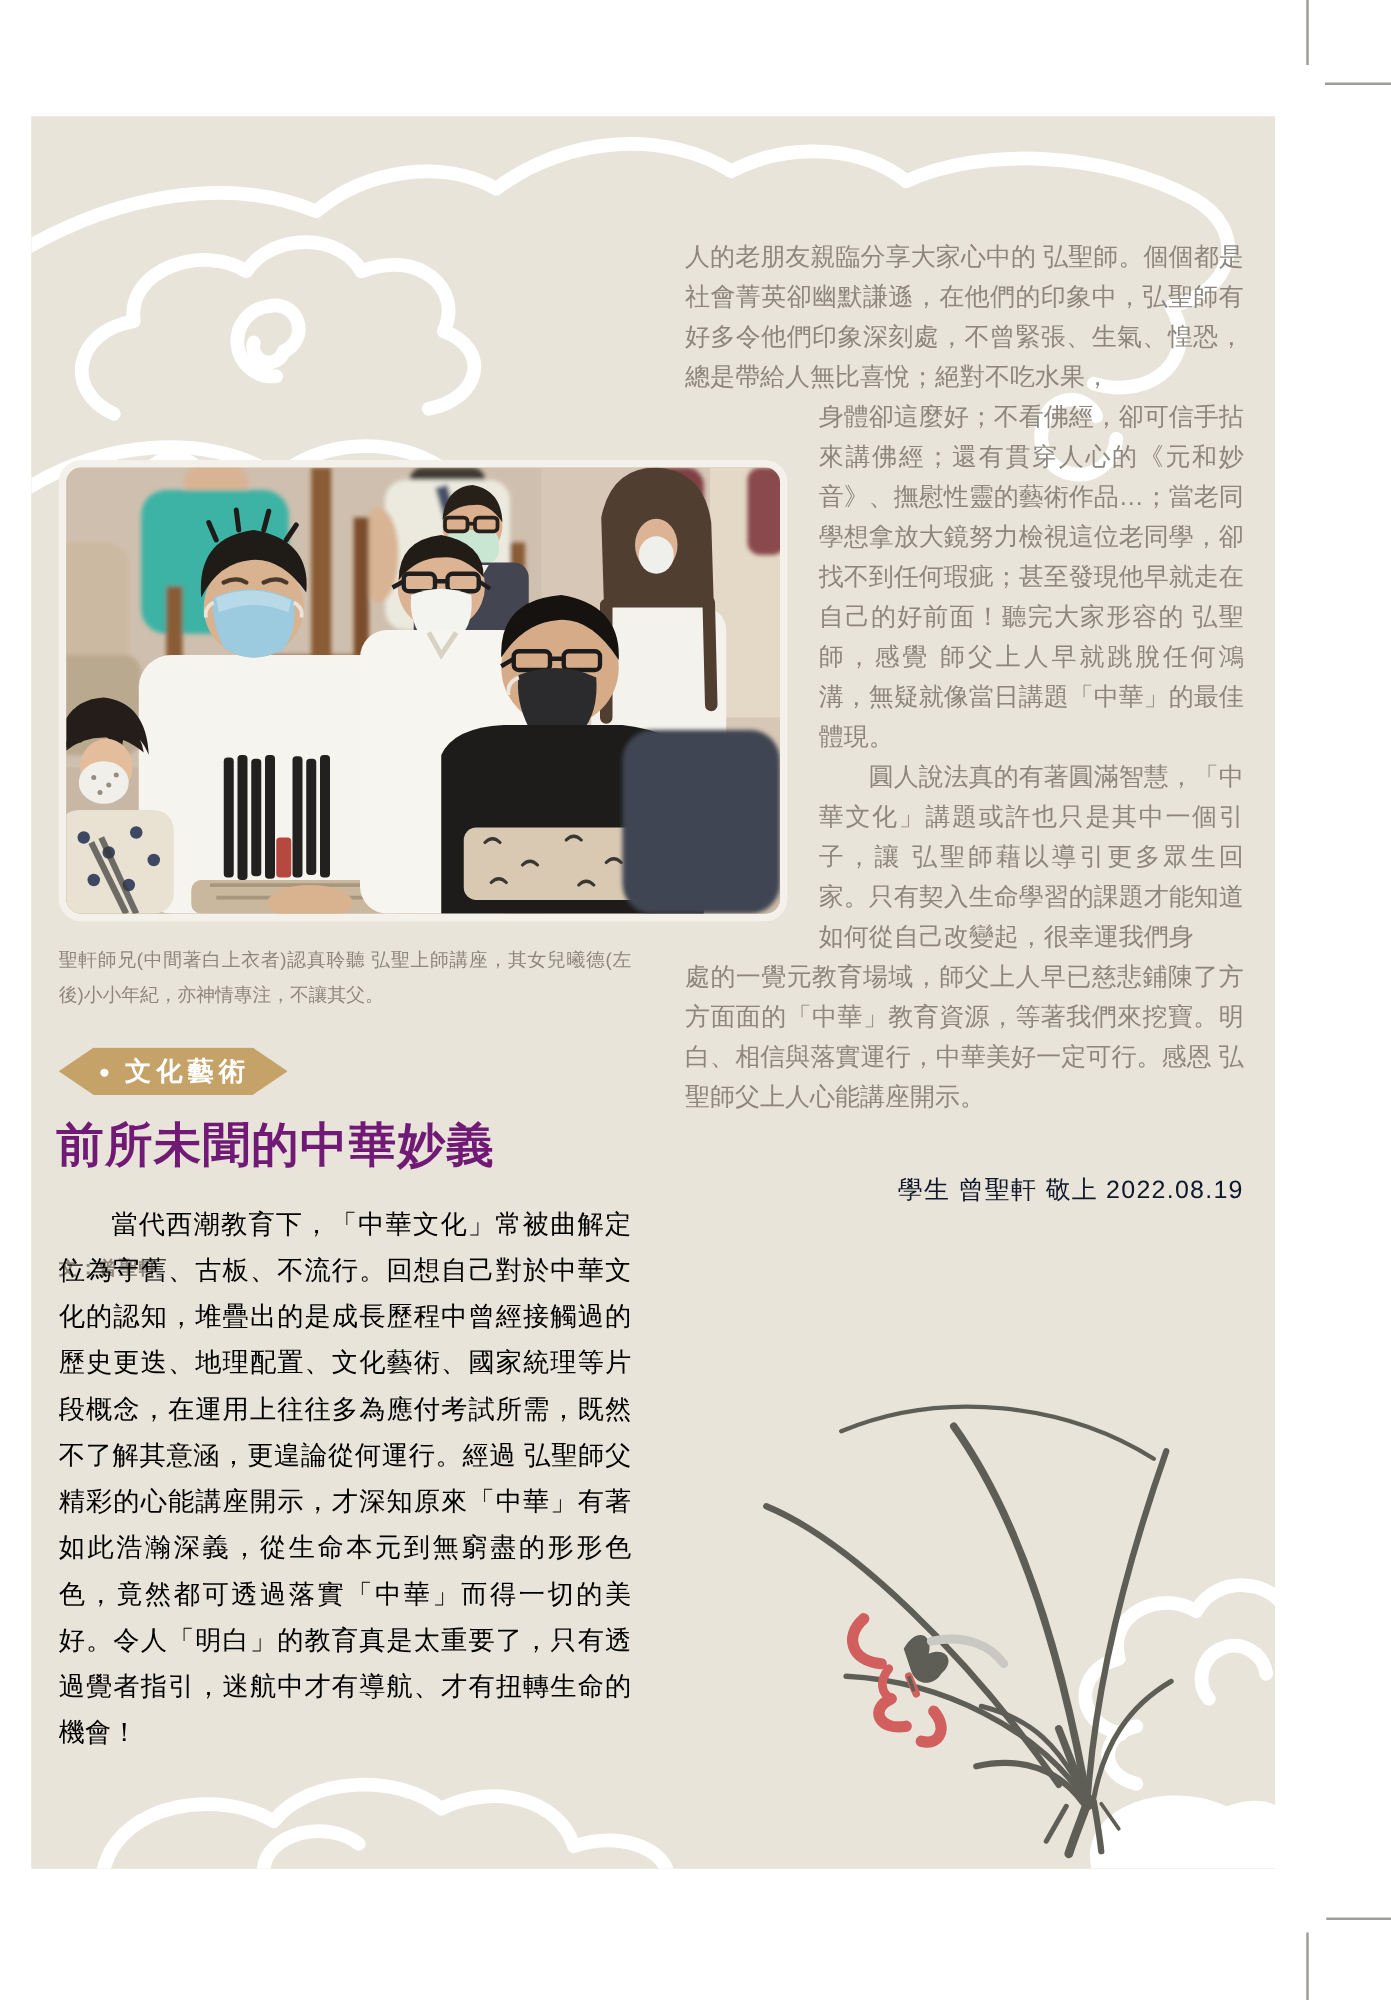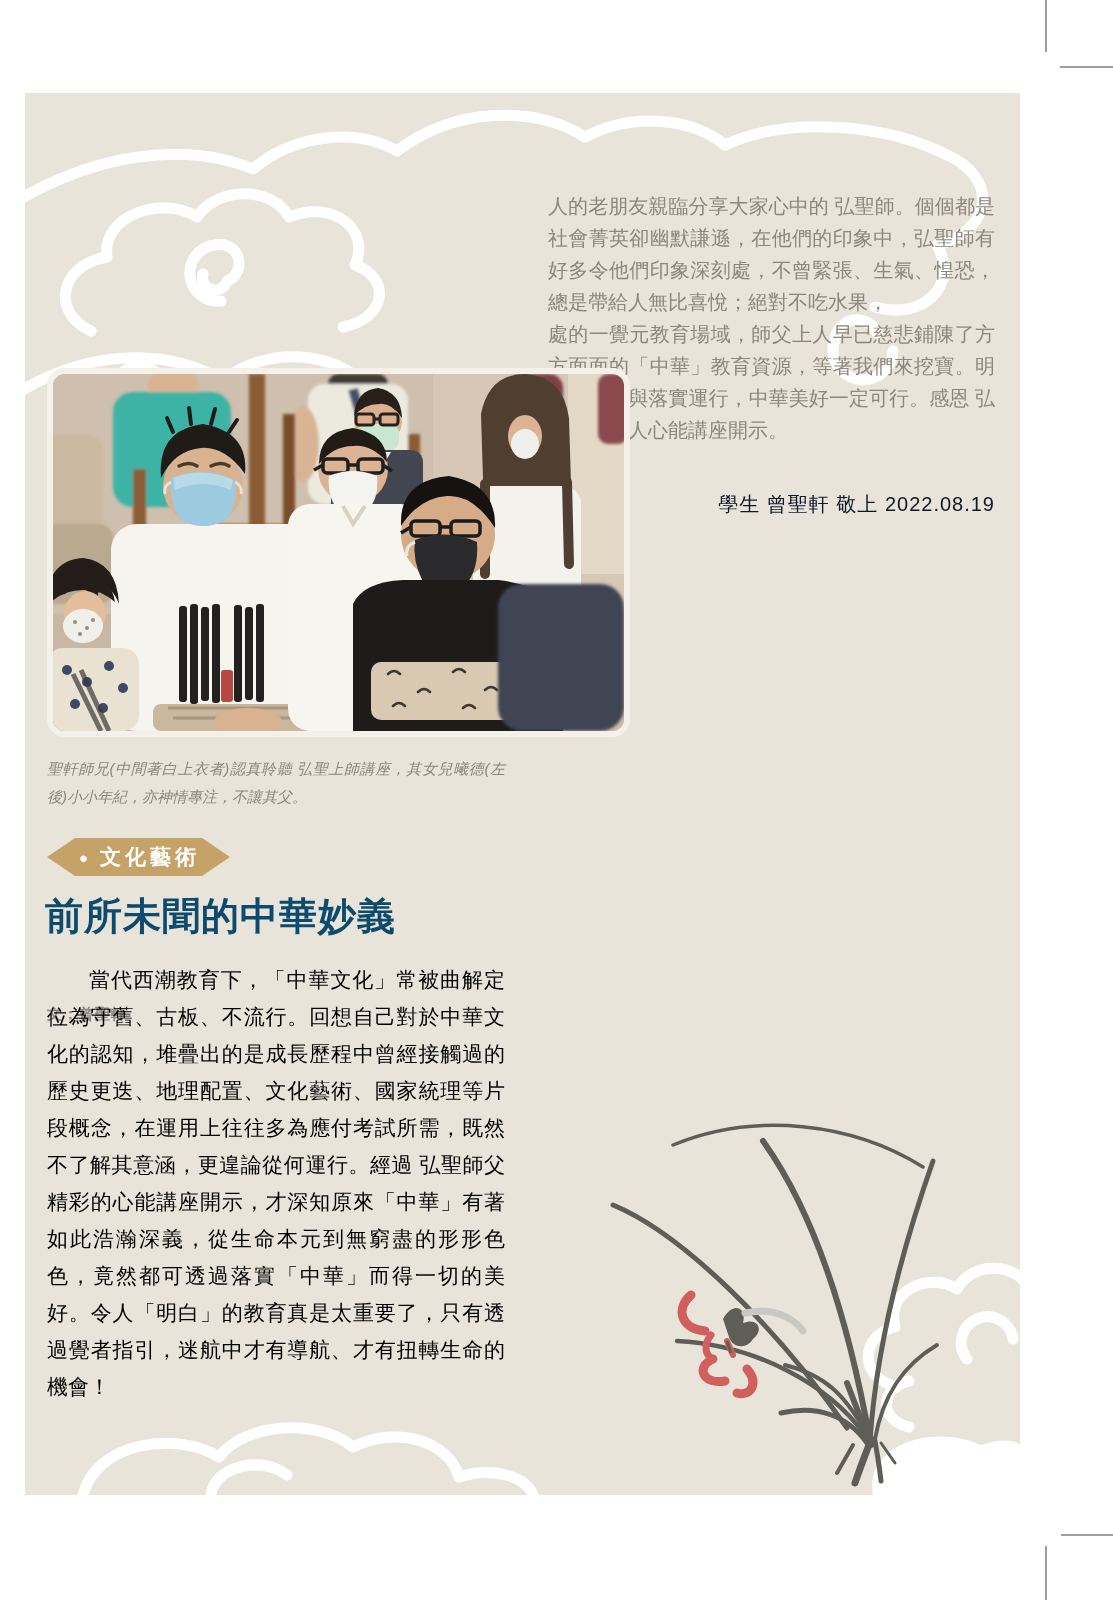--- a/index.html
+++ b/index.html
@@ -12,28 +12,28 @@
   p{margin:0;}
   .right-col{position:absolute;left:523px;top:97px;width:447px;color:#8c867c;font-size:20px;
              line-height:32px;text-align:justify;}
   .wrap-indent{margin-left:107px;}
   .indent{text-indent:2em;}
   .signature{text-align:right;margin-top:42px;font-size:20px;letter-spacing:1px;color:#0f172a;}
   .photo{position:absolute;left:22px;top:275px;width:571px;height:357px;margin:0;
          border:6px solid #f3f1ea;border-radius:18px;overflow:hidden;background:#cfbfae;}
   .photo svg{display:block;}
   .caption{position:absolute;left:22px;top:662px;width:458px;font-size:15px;line-height:28px;
-           color:#8c867c;text-align:justify;font-style:italic;}
+           color:#8c867c;text-align:justify;}
   .badge{position:absolute;left:22px;top:745px;height:38px;display:flex;align-items:center;gap:12px;
          padding:0 30px 0 32px;background:#c5a267;color:#ffffff;font-weight:bold;font-size:21px;
          letter-spacing:4px;
          clip-path:polygon(0 50%,28px 0,calc(100% - 28px) 0,100% 50%,calc(100% - 28px) 100%,28px 100%);}
   .badge .dot{font-size:15px;letter-spacing:0;line-height:1;}
   .title{position:absolute;left:20px;top:798px;margin:0;font-size:38px;font-weight:bold;
-         color:#0c4a6e;letter-spacing:1px;}
+         color:#701a75;letter-spacing:1px;}
   .byline{position:absolute;left:22px;top:912px;font-size:15px;font-weight:bold;color:#8c867c;letter-spacing:1px;text-align:center;}
   .left-col{position:absolute;left:22px;top:868px;width:458px;color:#000000;font-size:21px;
             line-height:37px;text-align:justify;}
   .left-col p + p{margin-top:0;}
   .crop{position:absolute;background:#9d9d99;}
   .crop.tr-v{left:1045px;top:0;width:2px;height:52px;}
   .crop.tr-h{left:1060px;top:66px;width:53px;height:2px;}
   .crop.br-h{left:1061px;top:1534px;width:52px;height:2px;}
   .crop.br-v{left:1045px;top:1546px;width:2px;height:54px;}
 </style>
@@ -95,20 +95,24 @@
         <path d="M 126 252 C 118 262 120 272 128 276" stroke-width="7"></path>
         <path d="M 142 258 l 6 14" stroke-width="6"></path>
       </g>
       <path d="M 138 236 C 148 218 162 224 158 240 C 172 234 180 246 168 256 C 162 266 148 266 144 254 Z" fill="#5e5e57"></path>
       <path d="M 160 230 C 188 224 208 234 218 248" stroke="#c9c8c2" stroke-width="7" fill="none" stroke-linecap="round"></path>
       <path d="M 150 252 l 8 10 M 142 258 l 4 12" stroke="#5e5e57" stroke-width="3" fill="none"></path>
     </svg>
 
     <div class="right-col">
       <p>人的老朋友親臨分享大家心中的 弘聖師。個個都是社會菁英卻幽默謙遜，在他們的印象中，弘聖師有好多令他們印象深刻處，不曾緊張、生氣、惶恐，總是帶給人無比喜悅；絕對不吃水果，</p>
+      <div class="wrap-indent">
+        <p>身體卻這麼好；不看佛經，卻可信手拈來講佛經；還有貫穿人心的《元和妙音》、撫慰性靈的藝術作品…；當老同學想拿放大鏡努力檢視這位老同學，卻找不到任何瑕疵；甚至發現他早就走在自己的好前面！聽完大家形容的 弘聖師，感覺 師父上人早就跳脫任何鴻溝，無疑就像當日講題「中華」的最佳體現。</p>
+        <p class="indent">圓人說法真的有著圓滿智慧，「中華文化」講題或許也只是其中一個引子，讓 弘聖師藉以導引更多眾生回家。只有契入生命學習的課題才能知道如何從自己改變起，很幸運我們身</p>
+      </div>
       <p>處的一覺元教育場域，師父上人早已慈悲鋪陳了方方面面的「中華」教育資源，等著我們來挖寶。明白、相信與落實運行，中華美好一定可行。感恩 弘聖師父上人心能講座開示。</p>
       <p class="signature">學生 曾聖軒 敬上  2022.08.19</p>
     </div>
 
     <figure class="photo">
       <svg viewBox="0 0 571 357" width="571" height="357" aria-hidden="true">
         <defs>
           <filter id="soft">
               <feGaussianBlur stdDeviation="1.6"></feGaussianBlur>
             </filter>

